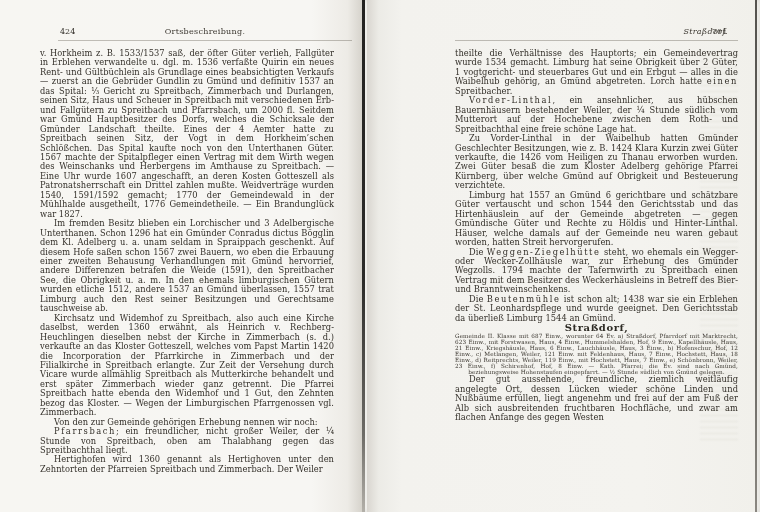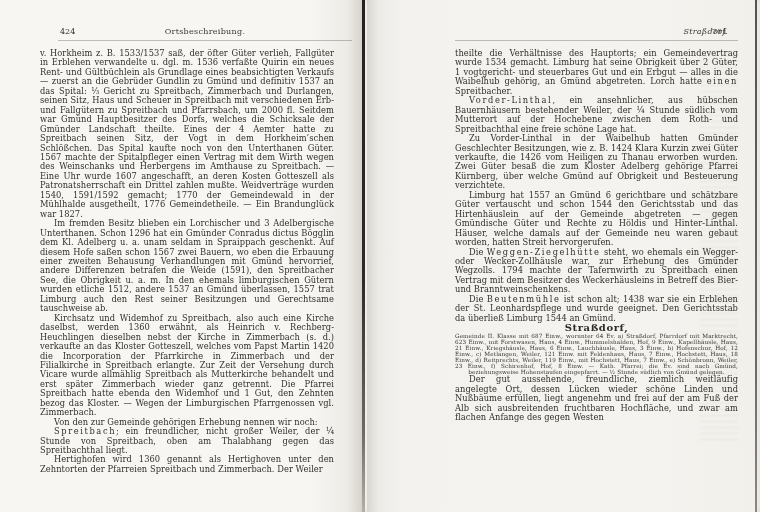--- a/index.html
+++ b/index.html
@@ -74,21 +74,21 @@
 
   <div class="page page-left">
     <span class="pagenum" style="left:60px;">424</span>
     <div class="pagehead" style="left:58px; width:294px; text-align:center;">Ortsbeschreibung.</div>
     <div class="headrule" style="left:58px; width:294px;"></div>
     <div class="bodytext" style="left:40px; width:294px;">
       <p class="cont">v. Horkheim z. B. 1533/1537 saß, der öfter Güter verlieh, Fallgüter in Erblehen verwandelte u. dgl. m. 1536 verfaßte Quirin ein neues Rent- und Gültbüchlein als Grundlage eines beabsichtigten Verkaufs — zuerst an die Gebrüder Gundlin zu Gmünd und definitiv 1537 an das Spital: ⅓ Gericht zu Spreitbach, Zimmerbach und Durlangen, seinen Sitz, Haus und Scheuer in Spreitbach mit verschiedenen Erb- und Fallgütern zu Spreitbach und Pfarrsbach, um 2000 fl. Seitdem war Gmünd Hauptbesitzer des Dorfs, welches die Schicksale der Gmünder Landschaft theilte. Eines der 4 Aemter hatte zu Spreitbach seinen Sitz, der Vogt in dem Horkheim’schen Schlößchen. Das Spital kaufte noch von den Unterthanen Güter. 1567 machte der Spitalpfleger einen Vertrag mit dem Wirth wegen des Weinschanks und Herbergens im Amthause zu Spreitbach. — Eine Uhr wurde 1607 angeschafft, an deren Kosten Gotteszell als Patronatsherrschaft ein Drittel zahlen mußte. Weidverträge wurden 1540, 1591/1592 gemacht; 1770 der Gemeindewald in der Mühlhalde ausgetheilt, 1776 Gemeindetheile. — Ein Brandunglück war 1827.</p>
       <p>Im fremden Besitz blieben ein Lorchischer und 3 Adelbergische Unterthanen. Schon 1296 hat ein Gmünder Conradus dictus Bögglin dem Kl. Adelberg u. a. unam seldam in Spraippach geschenkt. Auf diesem Hofe saßen schon 1567 zwei Bauern, wo eben die Erbauung einer zweiten Behausung Verhandlungen mit Gmünd hervorrief, andere Differenzen betrafen die Weide (1591), den Spreitbacher See, die Obrigkeit u. a. m. In den ehemals limburgischen Gütern wurden etliche 1512, andere 1537 an Gmünd überlassen, 1557 trat Limburg auch den Rest seiner Besitzungen und Gerechtsame tauschweise ab.</p>
       <p>Kirchsatz und Widemhof zu Spreitbach, also auch eine Kirche daselbst, werden 1360 erwähnt, als Heinrich v. Rechberg-Heuchlingen dieselben nebst der Kirche in Zimmerbach (s. d.) verkaufte an das Kloster Gotteszell, welches vom Papst Martin 1420 die Incorporation der Pfarrkirche in Zimmerbach und der Filialkirche in Spreitbach erlangte. Zur Zeit der Versehung durch Vicare wurde allmählig Spreitbach als Mutterkirche behandelt und erst später Zimmerbach wieder ganz getrennt. Die Pfarrei Spreitbach hatte ebenda den Widemhof und 1 Gut, den Zehnten bezog das Kloster. — Wegen der Limburgischen Pfarrgenossen vgl. Zimmerbach.</p>
       <p>Von den zur Gemeinde gehörigen Erhebung nennen wir noch:</p>
-      <p><span class="sperr">Spreitbach</span><span>; ein freundlicher, nicht großer Weiler, der ¼ Stunde von Spreitbach, oben am Thalabhang gegen das Spreitbachthal liegt.</span></p>
+      <p><span class="sperr">Pfarrsbach</span><span>; ein freundlicher, nicht großer Weiler, der ¼ Stunde von Spreitbach, oben am Thalabhang gegen das Spreitbachthal liegt.</span></p>
       <p>Hertighofen wird 1360 genannt als Hertighoven unter den Zehntorten der Pfarreien Spreitbach und Zimmerbach. Der Weiler</p>
     </div>
   </div>
 
   <div class="page page-right">
     <div class="pagehead" style="left:78px; width:283px; text-align:right;font-style:italic;">Straßdorf.</div>
     <span class="pagenum" style="left:345px;">701</span>
     <div class="headrule" style="left:88px; width:283px;"></div>
     <div class="bodytext" style="left:88px; width:283px;">
       <p class="cont"><span>theilte die Verhältnisse des Hauptorts; ein Gemeindevertrag wurde 1534 gemacht. Limburg hat seine Obrigkeit über 2 Güter, 1 vogtgericht- und steuerbares Gut und ein Erbgut — alles in die Waibelhub gehörig, an Gmünd abgetreten. Lorch hatte </span><span class="sperr">einen</span><span> Spreitbacher.</span></p>

